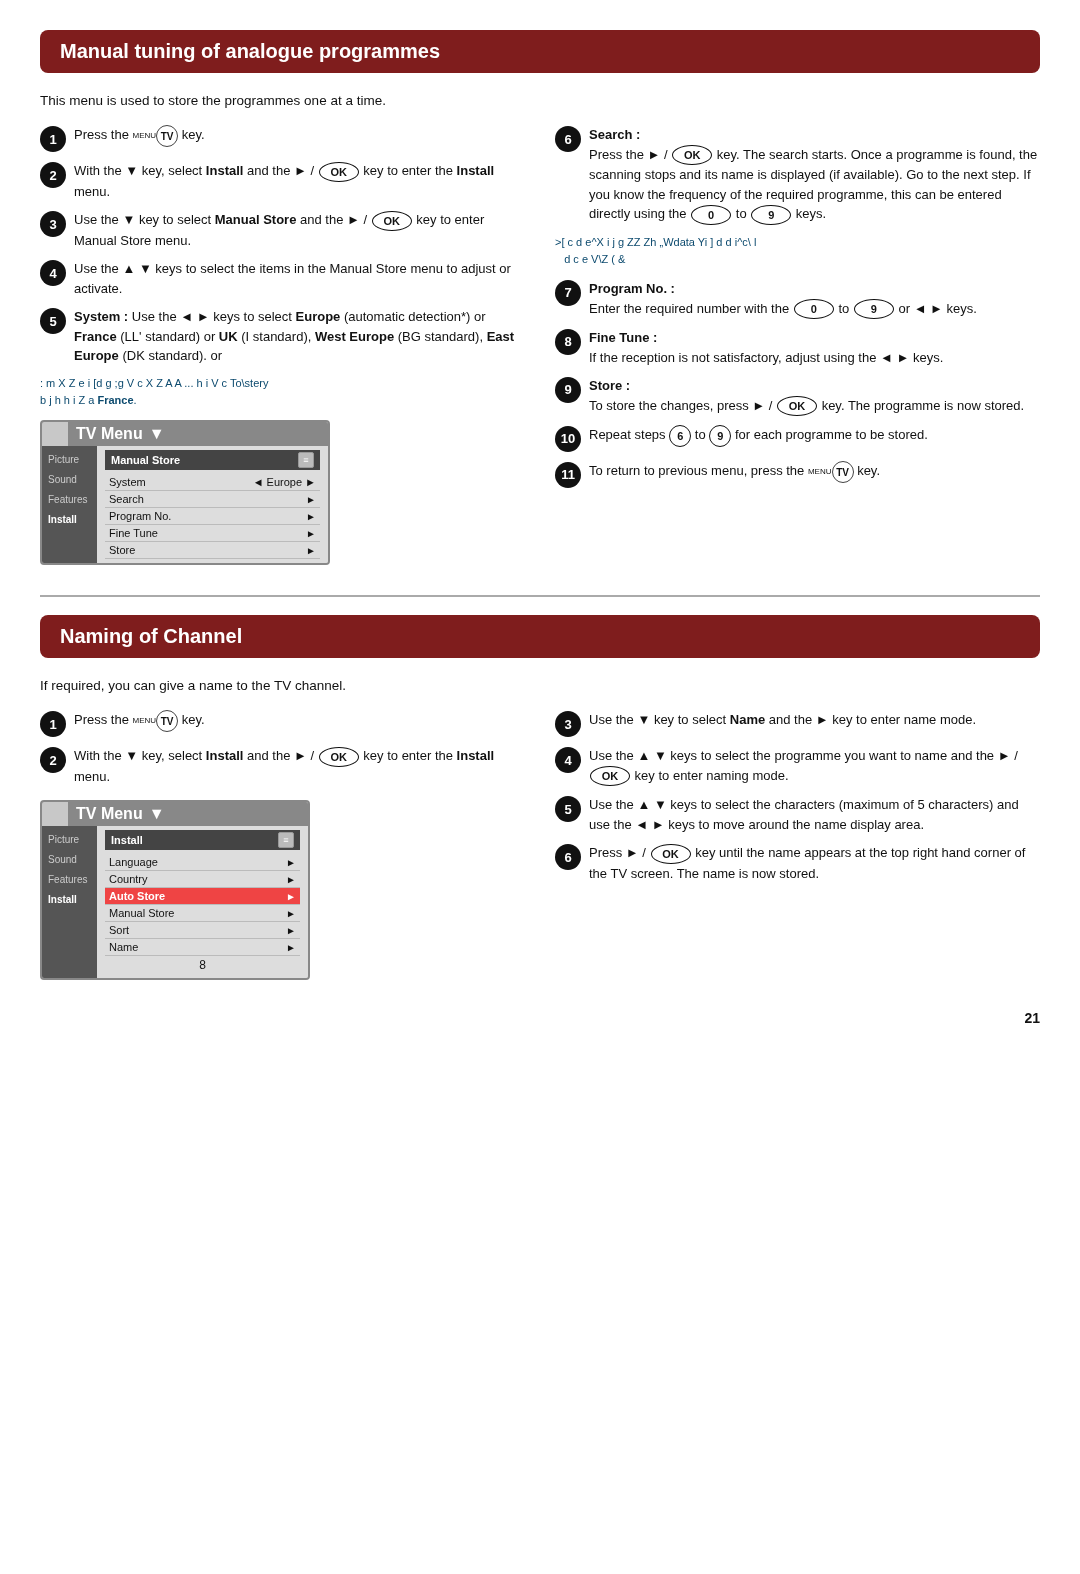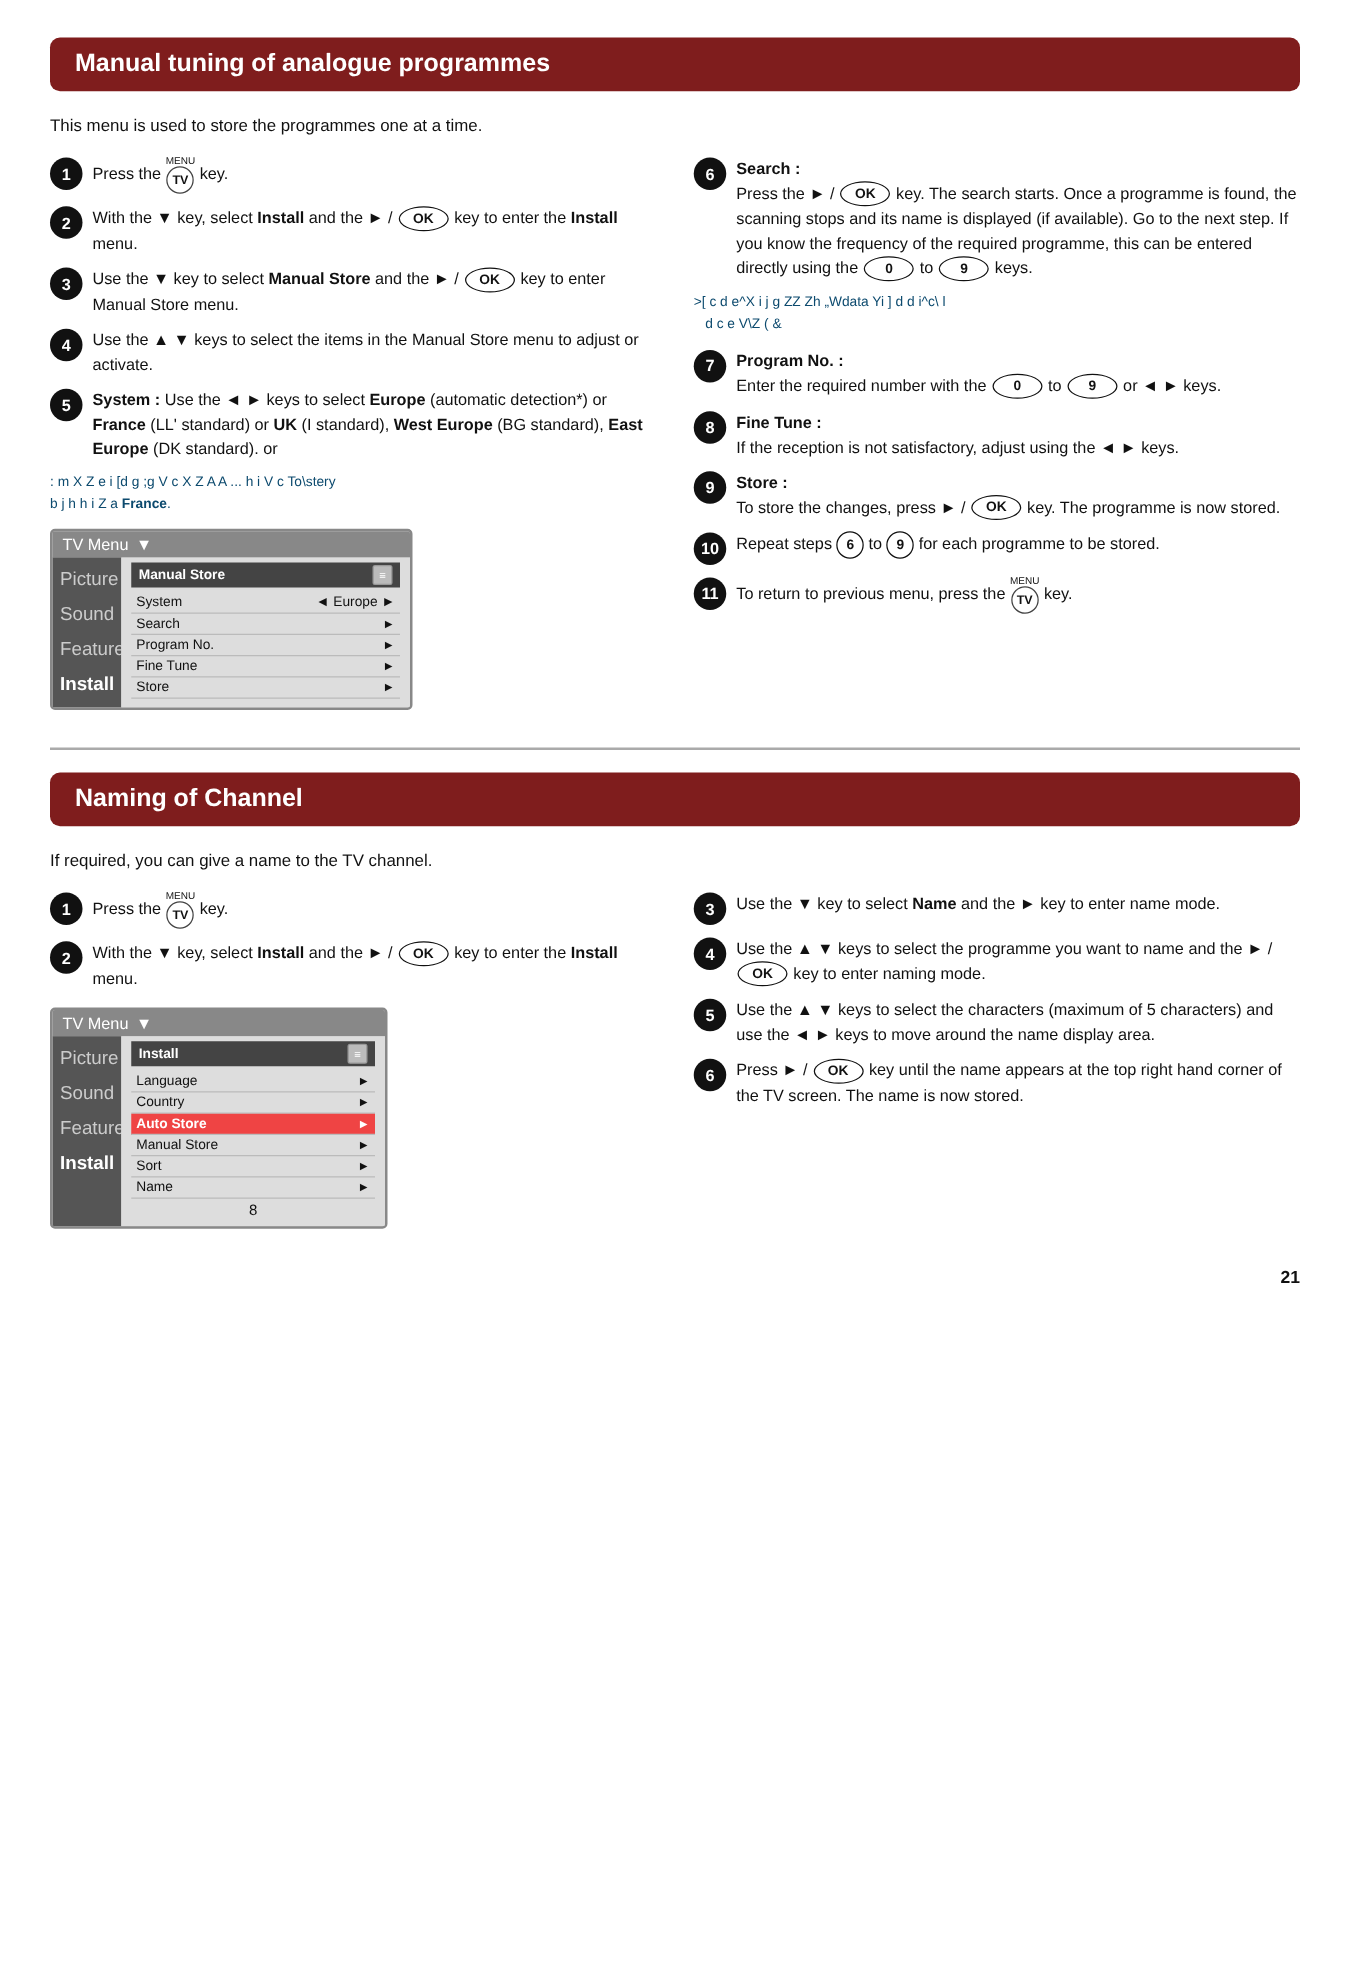--- a/index.html
+++ b/index.html
@@ -127,37 +127,38 @@
       width: 290px;
       margin-top: 10px;
       background: #c8c8c8;
       font-size: 12px;
     }
 
     .tv-menu-header {
       background: #888;
       color: #fff;
       padding: 3px 8px;
-      font-size: 13px;
-      font-weight: normal;
+      font-size: 16px;
+      font-weight: bold;
       display: flex;
       align-items: center;
       gap: 6px;
+      margin-left: 26px;
     }
 
     .tv-menu-body {
       display: flex;
     }
 
     .tv-menu-sidebar {
       background: #555;
       color: #ddd;
       width: 55px;
       padding: 4px 0;
-      font-size: 15px;
+      font-size: 10px;
     }
 
     .tv-menu-sidebar-item {
       padding: 2px 6px;
       line-height: 1.6;
       color: #ccc;
     }
     .tv-menu-sidebar-item.active {
       color: #fff;
       font-weight: bold;
@@ -223,21 +224,21 @@
       height: 16px;
       border: 1px solid #999;
       background: #bbb;
       font-size: 9px;
       border-radius: 2px;
     }
 
     
     .menu-key-wrap {
       display: inline-flex;
-      flex-direction: column;
+      flex-direction: row;
       align-items: center;
       vertical-align: middle;
       justify-content: center;
     }
     .menu-key-label {
       font-size: 8px;
       line-height: 1;
     }
     .menu-key-circle {
       width: 22px;

